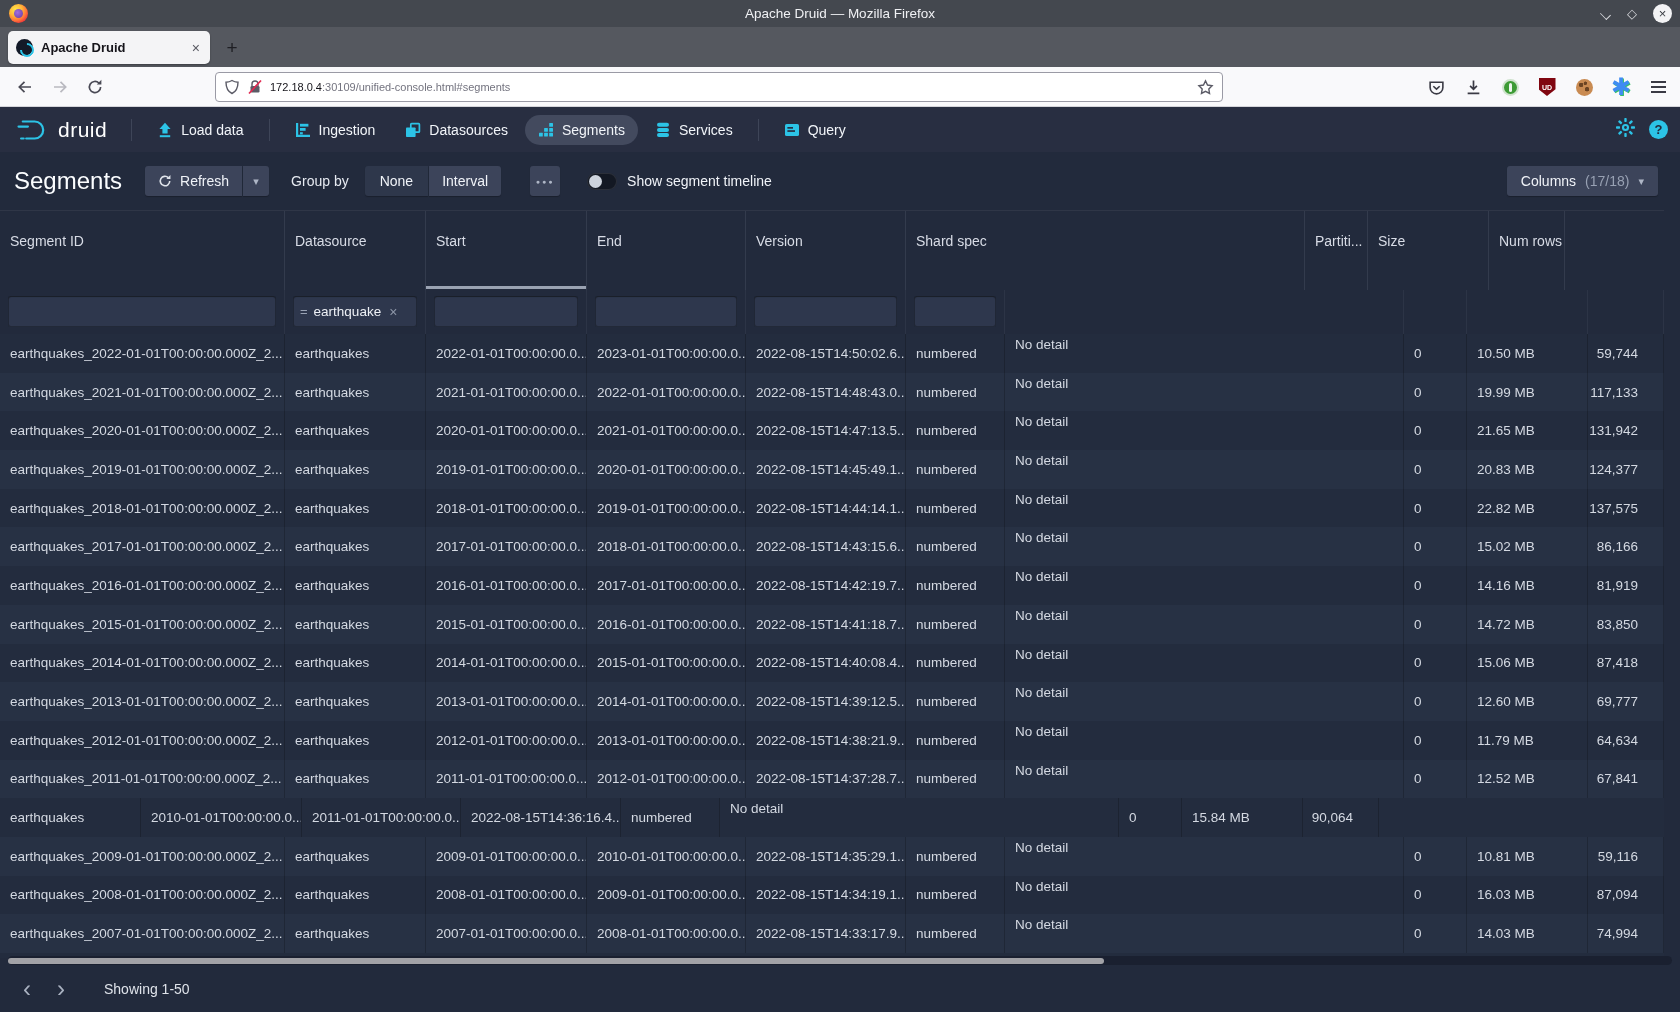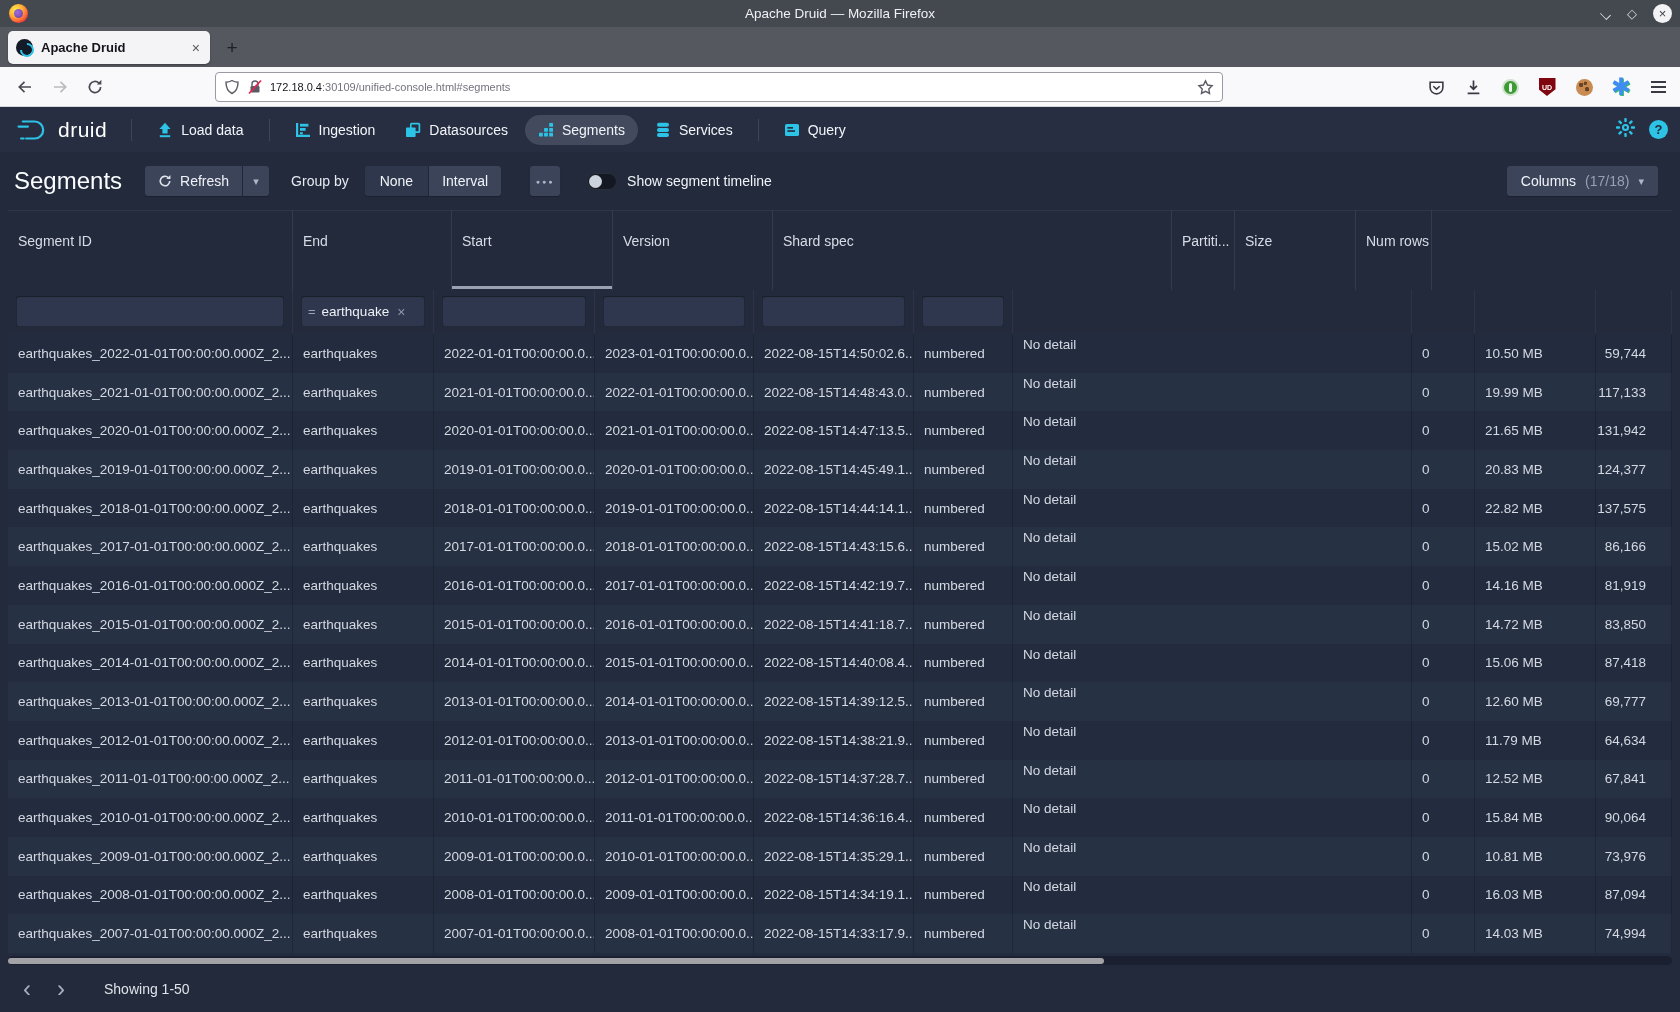--- a/index.html
+++ b/index.html
@@ -73,21 +73,21 @@
   .btn-interval { padding:0 13px; border-radius:0 3px 3px 0; margin-left:1px; }
   .btn-more { width:30px; margin-left:29px; color:#aeb6c6; letter-spacing:1px; font-size:11px; }
   .switch { width:30px; height:17px; border-radius:9px; background:#131823; margin-left:27px; position:relative; box-shadow:inset 0 0 0 1px rgba(255,255,255,.1); }
   .switch-knob { position:absolute; left:2px; top:2px; width:13px; height:13px; border-radius:50%; background:#cdd3dc; }
   .timeline-label { color:#f0f3f8; font-size:14px; margin-left:10px; }
   .btn-columns { position:absolute; right:22px; padding:0 14px; gap:9px; }
   .btn-columns .count { color:#98a1b3; }
   .btn-columns .caret { color:#aeb6c6; font-size:11px; }
 
   
-  .tablewrap { position:absolute; left:8px; top:210px; width:1664px; height:748px; overflow:hidden; border-top:1px solid rgba(255,255,255,.06); }
+  .tablewrap { position:absolute; left:0; top:210px; width:1664px; height:748px; overflow:hidden; border-top:1px solid rgba(255,255,255,.06); }
   .thead { display:flex; height:79px; position:relative; }
   .th { position:relative; color:#d8dce6; font-size:14px; padding:22px 10px 0 10px; border-right:1px solid rgba(140,150,170,.16); white-space:nowrap; overflow:hidden; }
   .th .sortbar { position:absolute; left:0; bottom:1px; height:3px; width:100%; background:#9aa2b2; }
   .filterrow { display:flex; height:44px; }
   .fcell { position:relative; border-right:1px solid rgba(140,150,170,.10); }
   .finput { position:absolute; left:8px; right:8px; top:6px; height:31px; background:#2e374d; border-radius:3px;
             box-shadow:inset 0 0 0 1px rgba(17,20,24,.4), inset 0 1px 1px rgba(17,20,24,.5); display:flex; align-items:center; padding:0 7px; gap:6px; }
   .ftag-eq { color:#9aa3b5; font-size:13px; }
   .ftag-text { color:#eef1f6; font-size:13.5px; }
   .ftag-x { color:#8d96a8; font-size:14px; margin-left:2px; }
@@ -312,22 +312,23 @@
   <div class="btn btn-columns">
     <span>Columns</span>
     <span class="count">(17/18)</span>
     <span class="caret">▾</span>
   </div>
 </div>
 
 <div class="tablewrap">
   <div class="thead" id="thead">
       <div class="th" style="width: 285px;"><span>Segment ID</span></div>
+      <div class="th" style="width: 141px;"><span>Datasource</span></div>
+      <div class="th" style="width: 161px;"><span>Start</span><div class="sortbar"></div></div>
       <div class="th" style="width: 159px;"><span>End</span></div>
-      <div class="th" style="width: 161px;"><span>Start</span><div class="sortbar"></div></div>
       <div class="th" style="width: 160px;"><span>Version</span></div>
       <div class="th" style="width: 399px;"><span>Shard spec</span></div>
       <div class="th" style="width: 63px;"><span>Partiti...</span></div>
       <div class="th" style="width: 121px;"><span>Size</span></div>
       <div class="th" style="width: 76px;"><span>Num rows</span></div>
     </div>
   <div class="filterrow" id="filterrow">
       <div class="fcell" style="width: 285px;">
         <div class="finput"></div>
       </div>
@@ -494,42 +495,41 @@
         <div class="td" style="width: 161px;">2011-01-01T00:00:00.0...</div>
         <div class="td" style="width: 159px;">2012-01-01T00:00:00.0...</div>
         <div class="td" style="width: 160px;">2022-08-15T14:37:28.7...</div>
         <div class="td" style="width: 99px;">numbered</div>
         <div class="td top" style="width: 399px;">No detail</div>
         <div class="td" style="width: 63px;">0</div>
         <div class="td" style="width: 121px;">12.52 MB</div>
         <div class="td right" style="width: 76px;">67,841</div>
       </div>
       <div class="tr">
-        <div class="td" style="width: 285px;">earthquakes_2010-01-01T00:00:00.000Z_2...</div>
         <div class="td" style="width: 141px;">earthquakes</div>
         <div class="td" style="width: 161px;">2010-01-01T00:00:00.0...</div>
         <div class="td" style="width: 159px;">2011-01-01T00:00:00.0...</div>
         <div class="td" style="width: 160px;">2022-08-15T14:36:16.4...</div>
         <div class="td" style="width: 99px;">numbered</div>
         <div class="td top" style="width: 399px;">No detail</div>
         <div class="td" style="width: 63px;">0</div>
         <div class="td" style="width: 121px;">15.84 MB</div>
         <div class="td right" style="width: 76px;">90,064</div>
       </div>
       <div class="tr">
         <div class="td" style="width: 285px;">earthquakes_2009-01-01T00:00:00.000Z_2...</div>
         <div class="td" style="width: 141px;">earthquakes</div>
         <div class="td" style="width: 161px;">2009-01-01T00:00:00.0...</div>
         <div class="td" style="width: 159px;">2010-01-01T00:00:00.0...</div>
         <div class="td" style="width: 160px;">2022-08-15T14:35:29.1...</div>
         <div class="td" style="width: 99px;">numbered</div>
         <div class="td top" style="width: 399px;">No detail</div>
         <div class="td" style="width: 63px;">0</div>
         <div class="td" style="width: 121px;">10.81 MB</div>
-        <div class="td right" style="width: 76px;">73,976</div>
+        <div class="td right" style="width: 76px;">59,116</div>
       </div>
       <div class="tr">
         <div class="td" style="width: 285px;">earthquakes_2008-01-01T00:00:00.000Z_2...</div>
         <div class="td" style="width: 141px;">earthquakes</div>
         <div class="td" style="width: 161px;">2008-01-01T00:00:00.0...</div>
         <div class="td" style="width: 159px;">2009-01-01T00:00:00.0...</div>
         <div class="td" style="width: 160px;">2022-08-15T14:34:19.1...</div>
         <div class="td" style="width: 99px;">numbered</div>
         <div class="td top" style="width: 399px;">No detail</div>
         <div class="td" style="width: 63px;">0</div>

